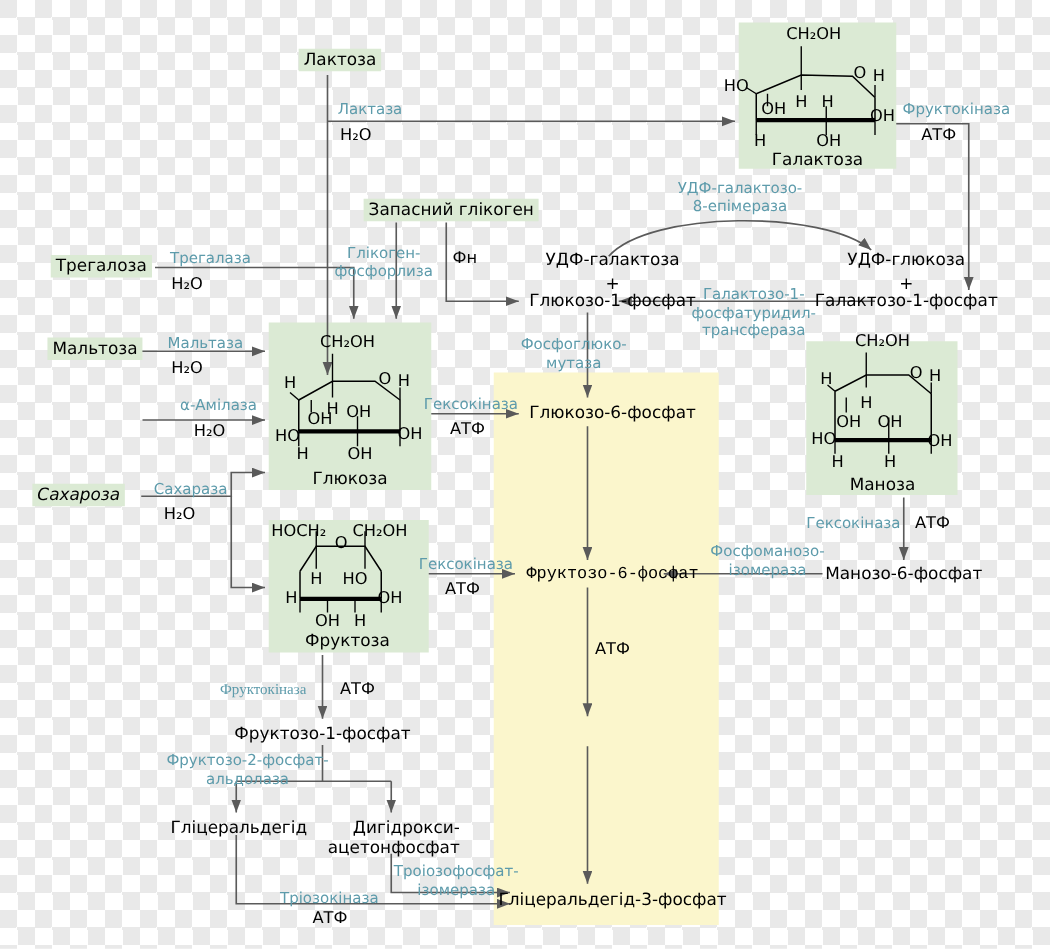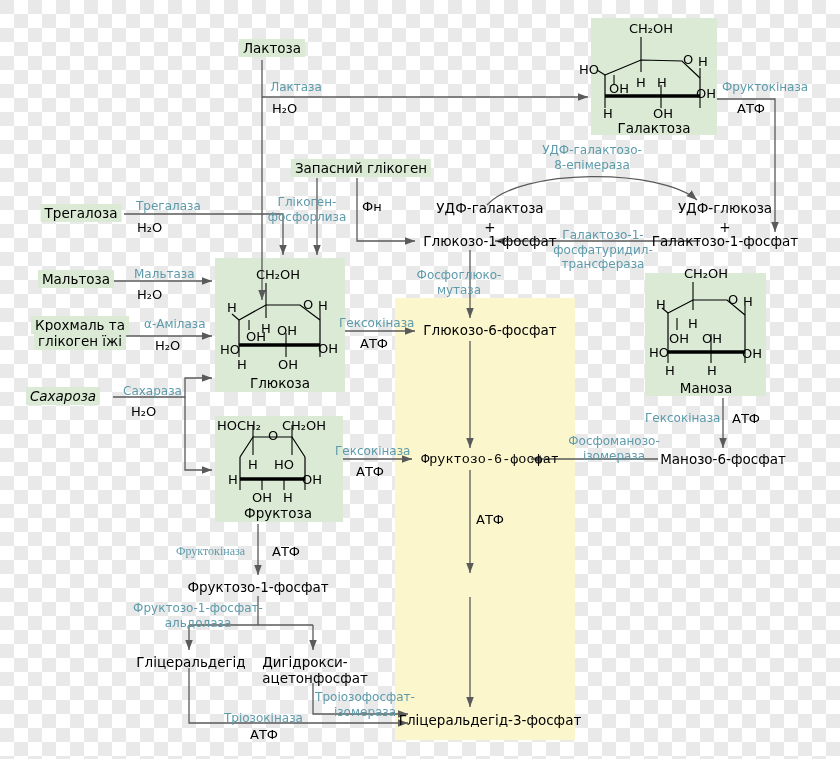--- a/index.html
+++ b/index.html
@@ -104,24 +104,20 @@
   </div>
 
   <div class="lbl ctr" style="left:81px;top:206px;">
     <span class="hl">Трегалоза</span>
   </div>
 
   <div class="lbl ctr" style="left:76px;top:272px;">
     <span class="hl">Мальтоза</span>
   </div>
 
-  <div class="lbl ctr" style="left:80px;top:318px;text-align:center;">
-    <span class="hl">Крохмаль та</span><br>
-    <span class="hl">глікоген їжі</span>
-  </div>
 
   <div class="lbl ctr" style="left:63px;top:389px;font-style:italic;">
     <span class="hl">Сахароза</span>
   </div>
 
   <div class="lbl ctr" style="left:490px;top:201px;">УДФ-галактоза</div>
   <div class="lbl ctr" style="left:490px;top:220px;">+</div>
   <div class="lbl ctr" style="left:490px;top:234px;">Глюкозо-1-фосфат</div>
 
   <div class="lbl ctr" style="left:725px;top:201px;">УДФ-глюкоза</div>
@@ -129,21 +125,21 @@
   <div class="lbl ctr" style="left:725px;top:234px;">Галактозо-1-фосфат</div>
 
   <div class="lbl ctr" style="left:490px;top:323px;">Глюкозо-6-фосфат</div>
   <div class="lbl ctr" style="left:490px;top:452px;font-family:Liberation Mono, monospace;">Фруктозо-6-фосфат</div>
   <div class="lbl ctr" style="left:490px;top:713px;">Гліцеральдегід-3-фосфат</div>
 
   <div class="lbl ctr" style="left:723px;top:452px;">Манозо-6-фосфат</div>
 
   <div class="lbl ctr" style="left:258px;top:580px;">Фруктозо-1-фосфат</div>
   <div class="lbl ctr" style="left:191px;top:655px;">Гліцеральдегід</div>
-  <div class="lbl ctr" style="left:315px;top:655px;text-align:left;">
+  <div class="lbl ctr" style="left:315px;top:655px;text-align:right;">
     <span>Дигідрокси-</span><br>
     <span>ацетонфосфат</span>
   </div>
 
   <div class="enz ctr" style="left:296px;top:80px;">Лактаза</div>
 
   <div class="enz" style="left:722px;top:80px;">Фруктокіназа</div>
 
   <div class="enz ctr" style="left:592px;top:143px;">
     <span>УДФ-галактозо-</span><br>
@@ -181,21 +177,21 @@
   <div class="enz" style="left:645px;top:411px;">Гексокіназа</div>
 
   <div class="enz ctr" style="left:614px;top:434px;">
     <span>Фосфоманозо-</span><br>
     <span>ізомераза</span>
   </div>
 
   <div class="enz" style="left:176px;top:544px;font-family:Liberation Serif, serif;">Фруктокіназа</div>
 
   <div class="enz ctr" style="left:198px;top:601px;">
-    <span>Фруктозо-1-фосфат-</span><br>
+    <span>Фруктозо-2-фосфат-</span><br>
     <span>альдолаза</span>
   </div>
 
   <div class="enz ctr" style="left:365px;top:690px;">
     <span>Троіозофосфат-</span><br>
     <span>ізомераза</span>
   </div>
 
   <div class="enz" style="left:224px;top:711px;">Тріозокіназа</div>
 

